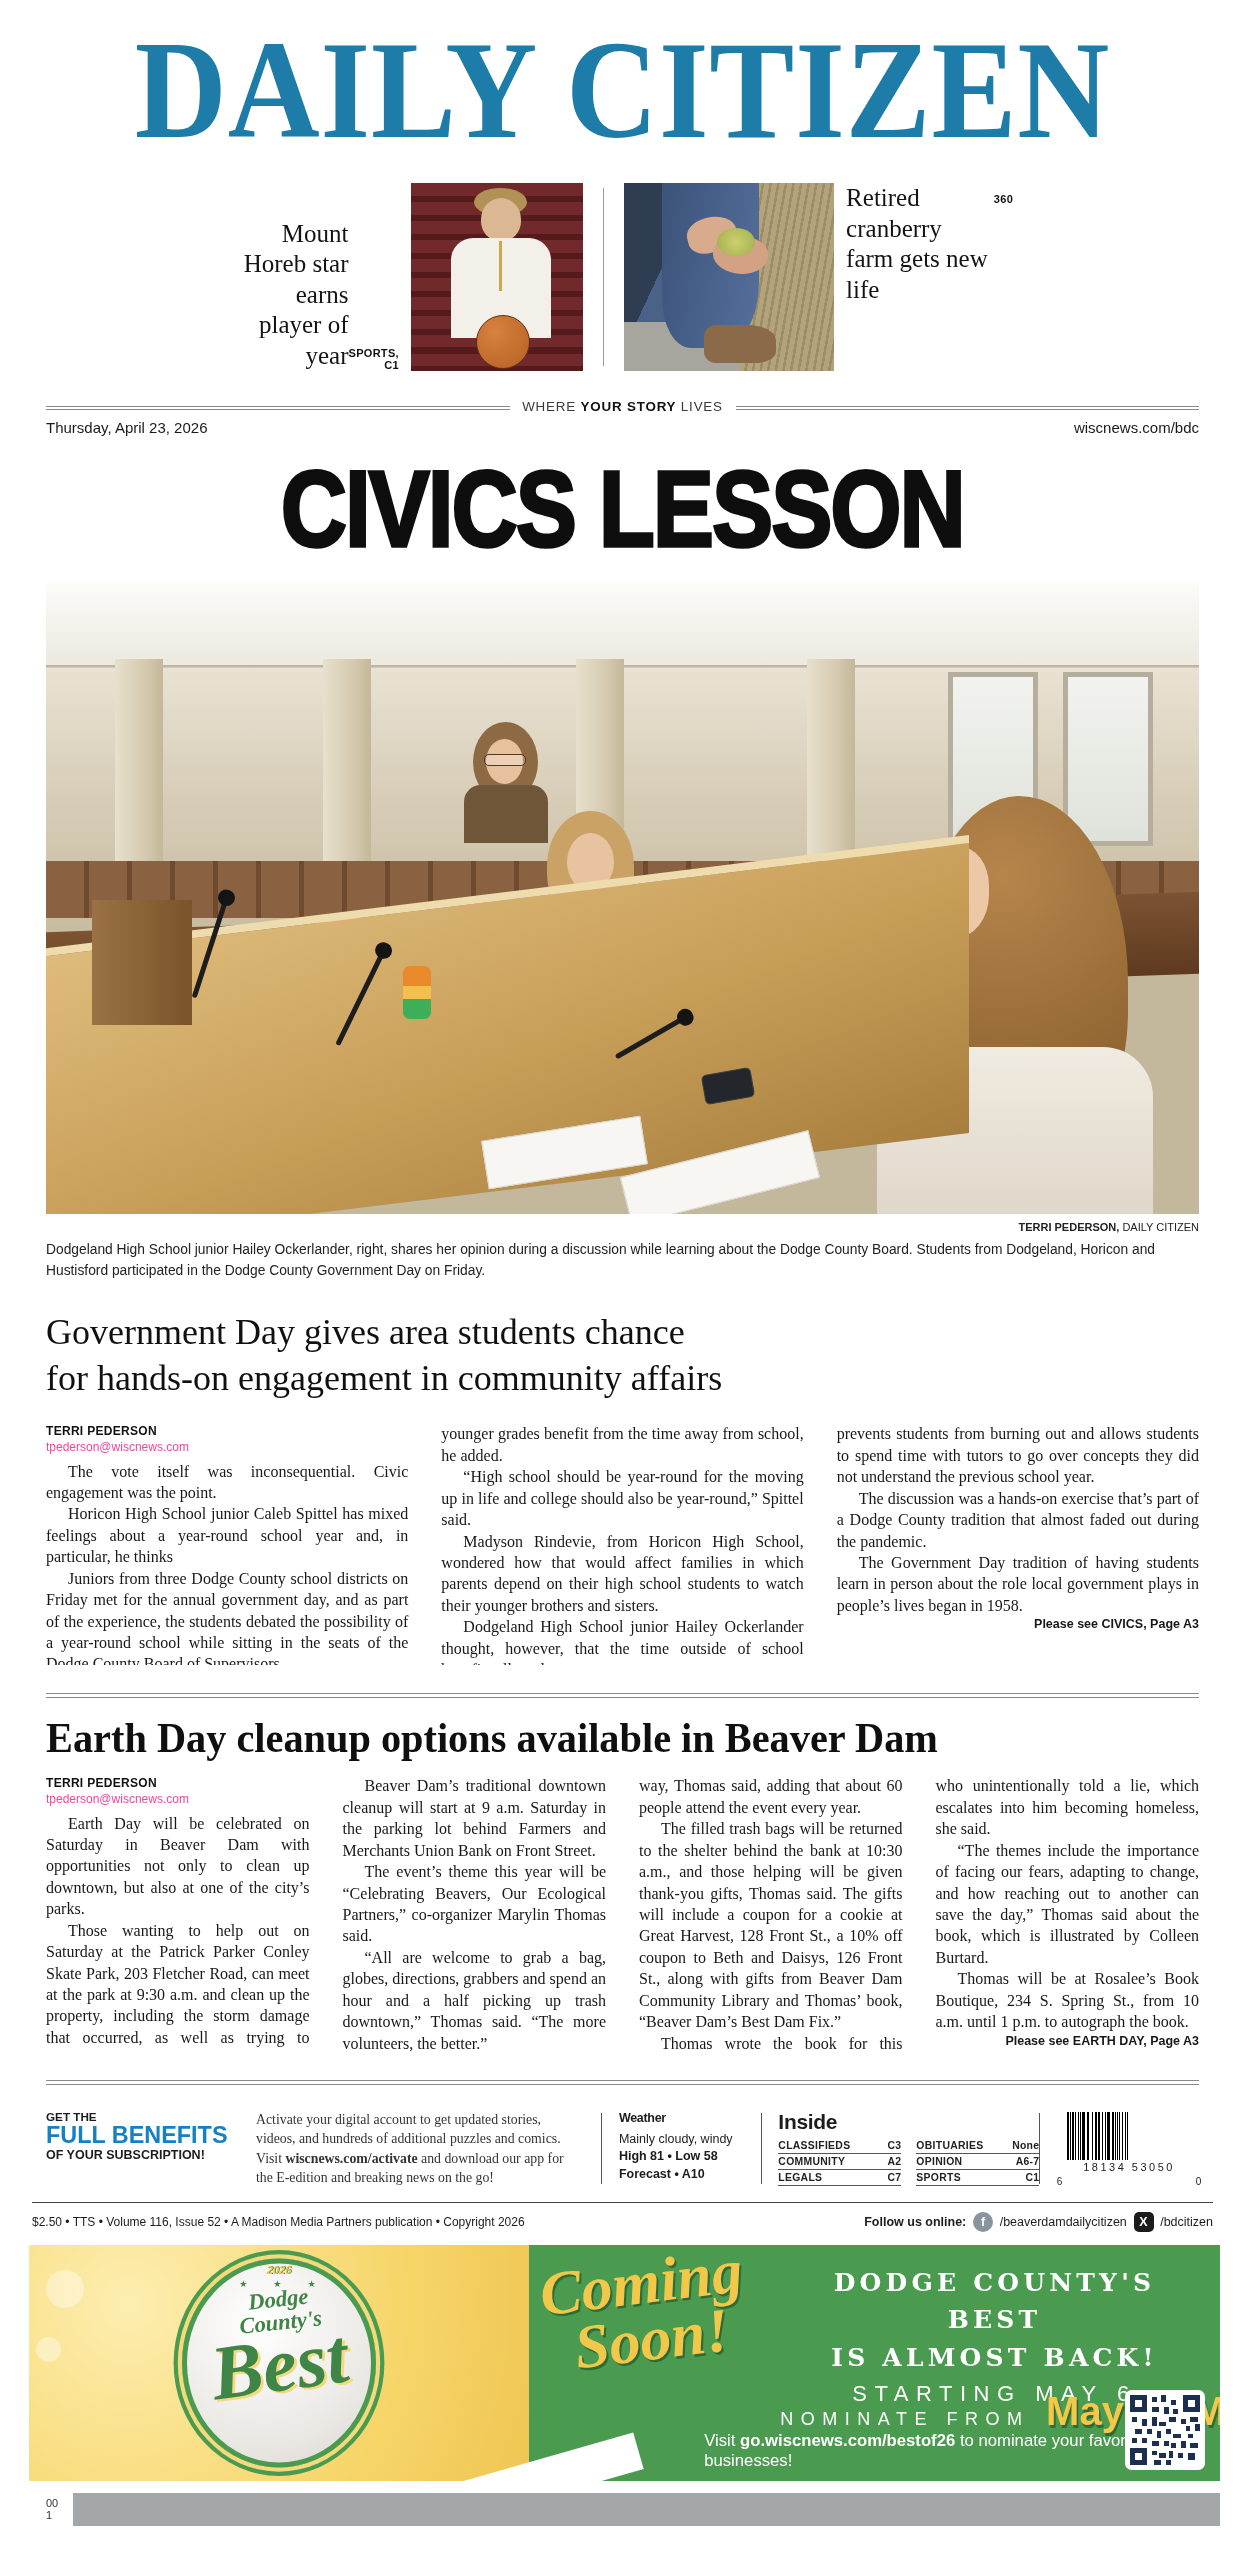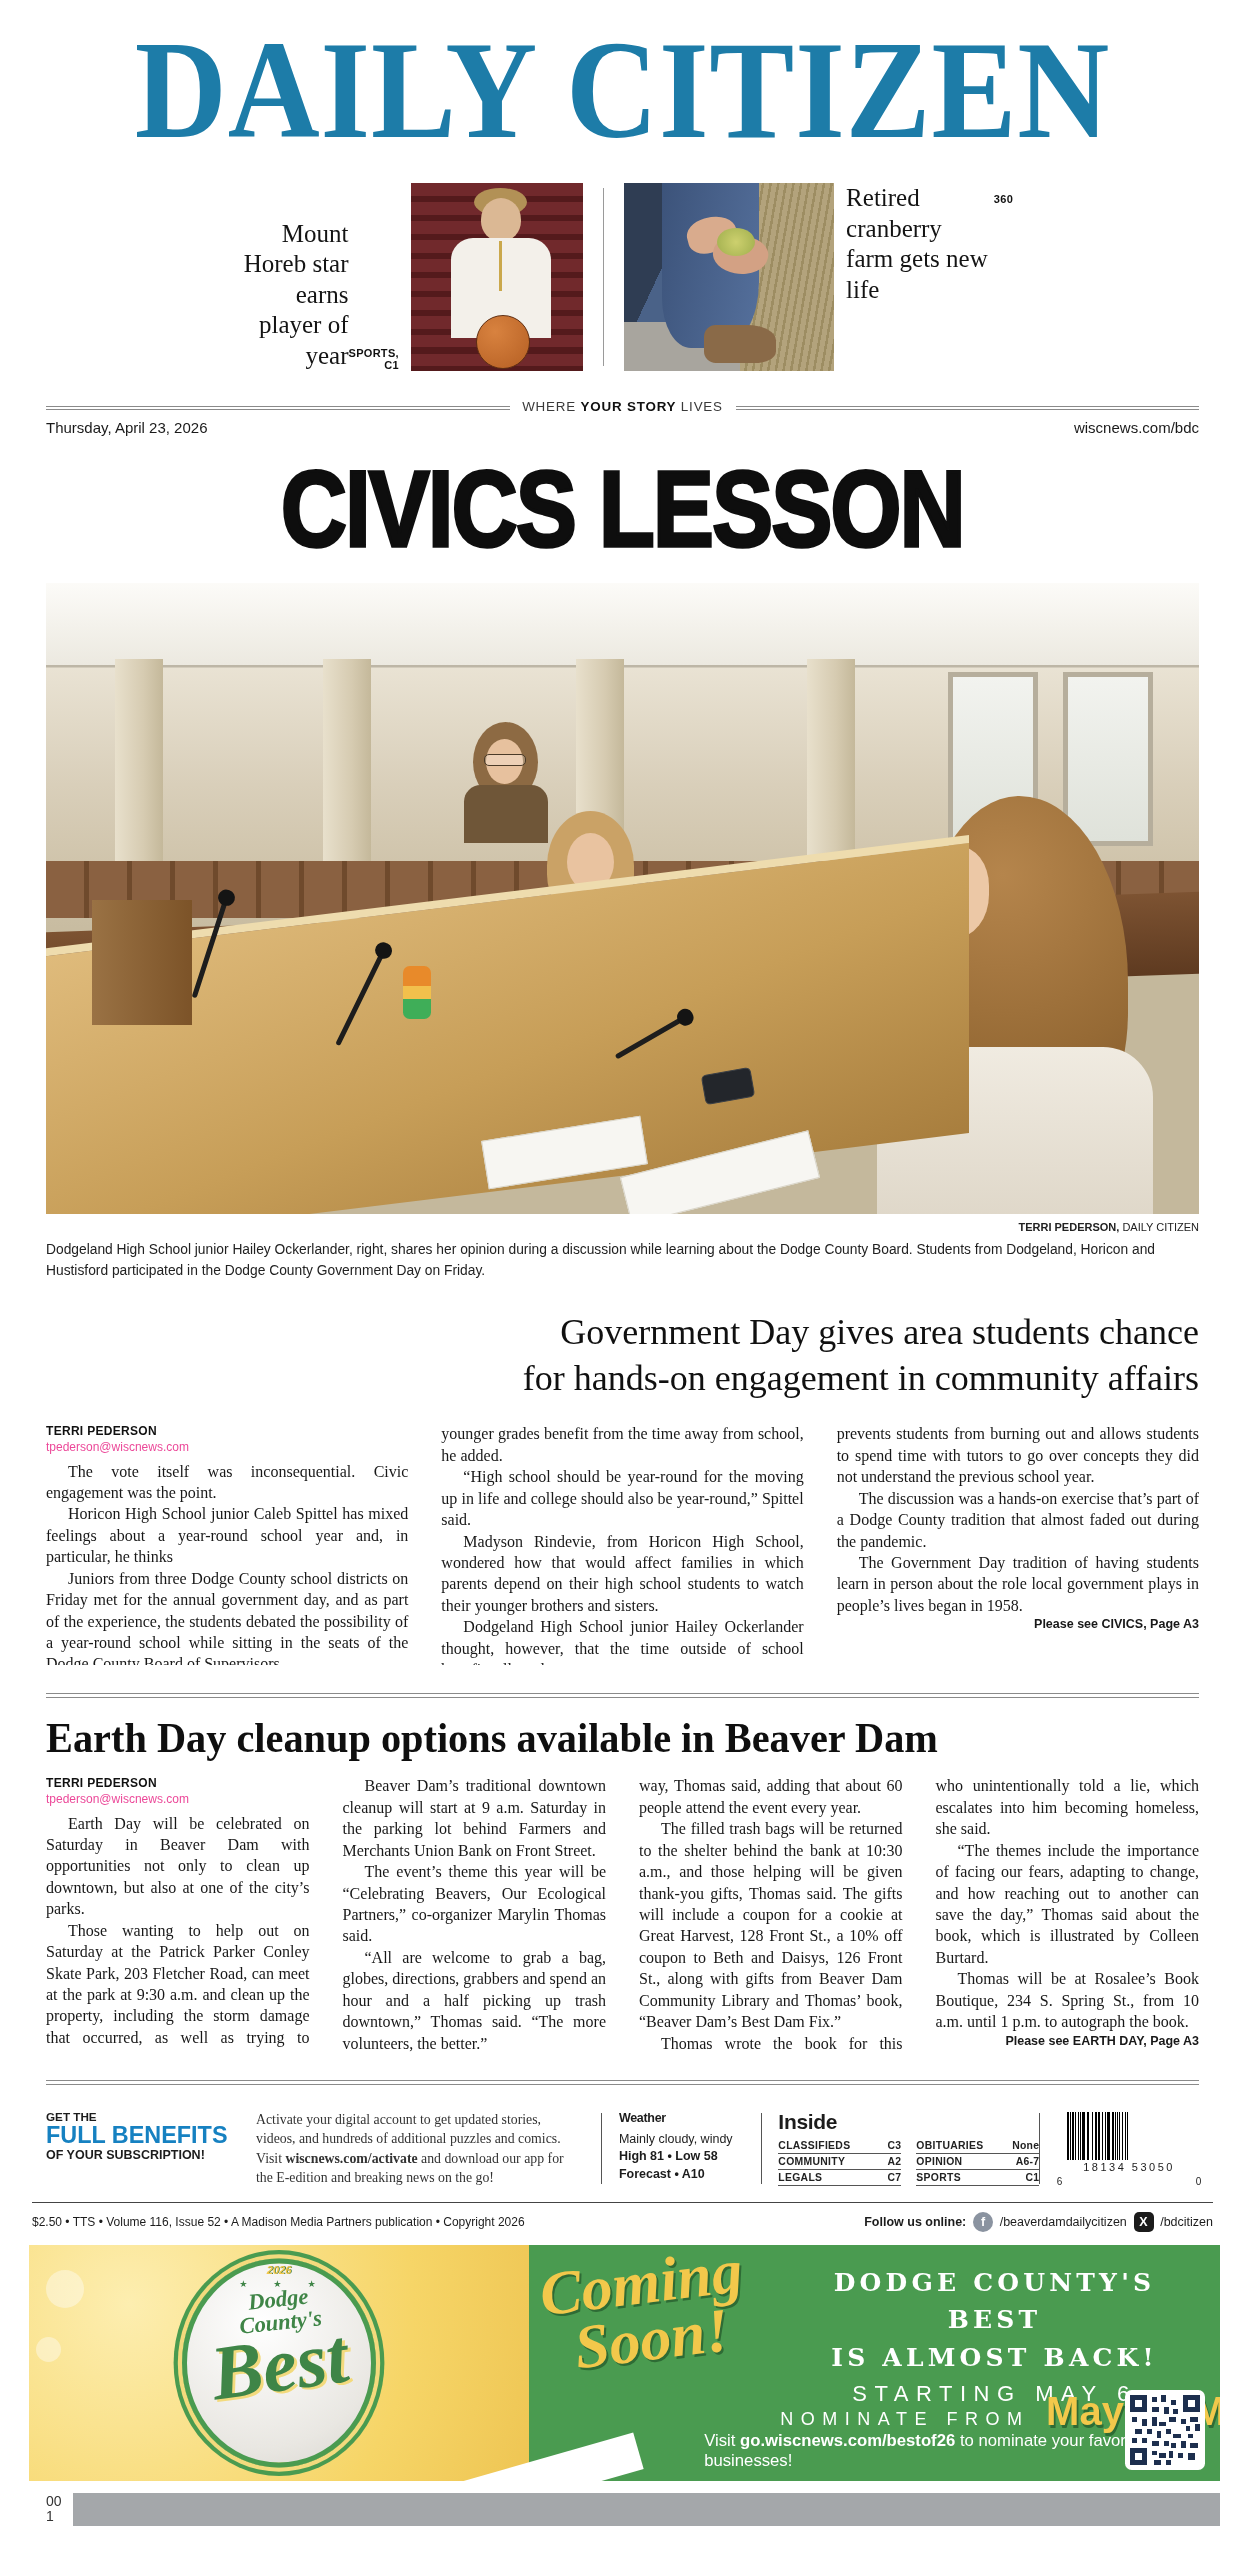--- a/index.html
+++ b/index.html
@@ -82,21 +82,21 @@
   .ph-stu3 .hair{position:absolute;left:11.7px;top:0;width:65px;height:80px;border-radius:50%;background:#8d6a43;}
   .ph-stu3 .face{position:absolute;left:25px;top:16.7px;width:37px;height:45px;border-radius:50%;background:#e7c19e;}
   .ph-stu3 .glasses{position:absolute;left:23.4px;top:32px;width:40px;height:10px;border:1.7px solid #4a3a28;border-radius:5px;background:rgba(255,255,255,.25);}
   .ph-stu3 .top{position:absolute;left:3.3px;top:63px;width:84px;height:58px;border-radius:16.7px 16.7px 0 0;background:#6f5638;}
 
   .credit{text-align:right;font-size:11px;margin-top:6.7px;color:#222;}
   .credit b{font-weight:800;}
   .caption{font-size:13.8px;line-height:1.5;color:#222;margin-top:6.7px;max-width:1154px;}
 
   
-  .a1-head{margin-top:28px;text-align:right;font-family:"Liberation Serif",serif;font-size:36px;line-height:1.28;color:#101010;}
+  .a1-head{margin-top:28px;text-align:left;font-family:"Liberation Serif",serif;font-size:36px;line-height:1.28;color:#101010;}
   .byline{font-size:12px;font-weight:800;letter-spacing:0.3px;color:#111;}
   .byline-email{font-size:12px;color:#ec4899;margin-bottom:5px;}
   .cols{display:flex;gap:33px;margin-top:22px;}
   .col{flex:1;font-family:"Liberation Serif","DejaVu Serif",serif;font-size:16px;line-height:1.34;text-align:justify;color:#181818;}
   .col p{margin:0;text-indent:22px;}
   .col p.flush{text-indent:0;}
   .a1-cols{height:242px;overflow:hidden;}
   .jump{font-size:12.5px;font-weight:600;text-align:right;margin-top:13.4px;font-family:"Liberation Sans",sans-serif;}
   .jump b{font-weight:800;}
 
@@ -161,21 +161,21 @@
   .ad-h3{font-size:22px;letter-spacing:7.5px;font-weight:400;margin-top:5px;}
   .ad-nom{position:absolute;left:251px;bottom:47px;display:flex;align-items:baseline;gap:16.7px;white-space:nowrap;}
   .nom-label{color:#fff;font-size:18px;letter-spacing:7.5px;}
   .nom-dates{color:#f2c84b;font-size:40px;font-weight:800;text-shadow:1.7px 2.5px 0 #2e6b35;}
   .ad-cta{position:absolute;left:175px;bottom:10px;color:#fff;font-size:16.7px;}
   .ad-cta b{font-weight:800;}
   .qr{position:absolute;right:15px;bottom:11.7px;width:80px;height:80px;background:#fff;border-radius:6.7px;display:flex;align-items:center;justify-content:center;}
 
   
   .graybar-row{display:flex;align-items:center;margin:11.7px 25px 0 46px;gap:6.7px;}
-  .page-mark{font-size:14px;line-height:1.1;color:#333;width:20px;}
+  .page-mark{font-size:11px;line-height:1.1;color:#333;width:20px;}
   .graybar{flex:1;height:33px;background:#a4a7aa;}
 </style>
 </head>
 <body>
 
 <div class="page">
   <div class="inner">
 
     <div class="masthead">
       <h1>DAILY CITIZEN</h1>

